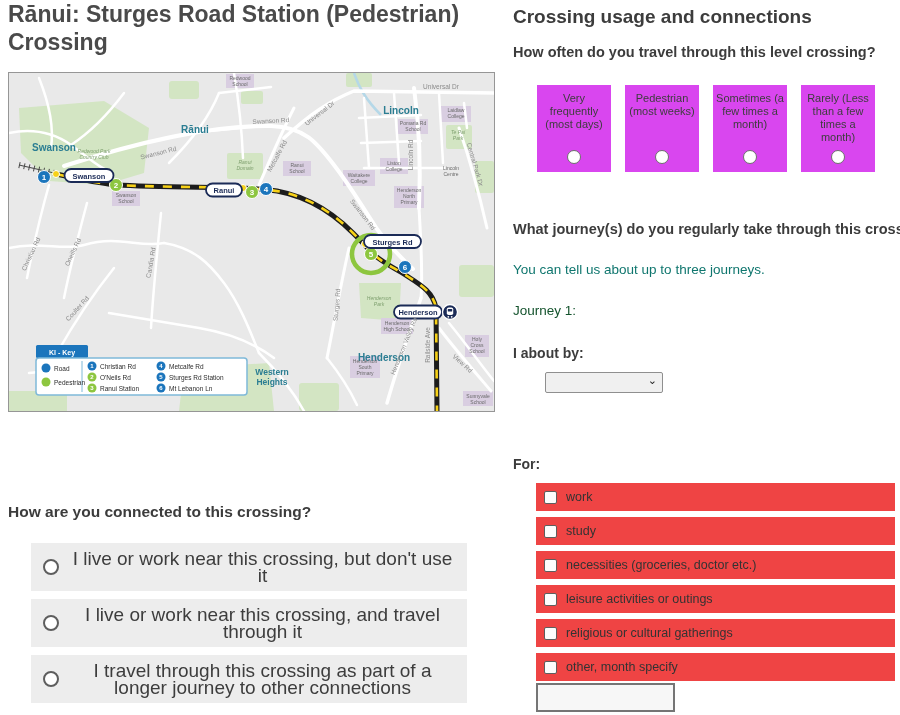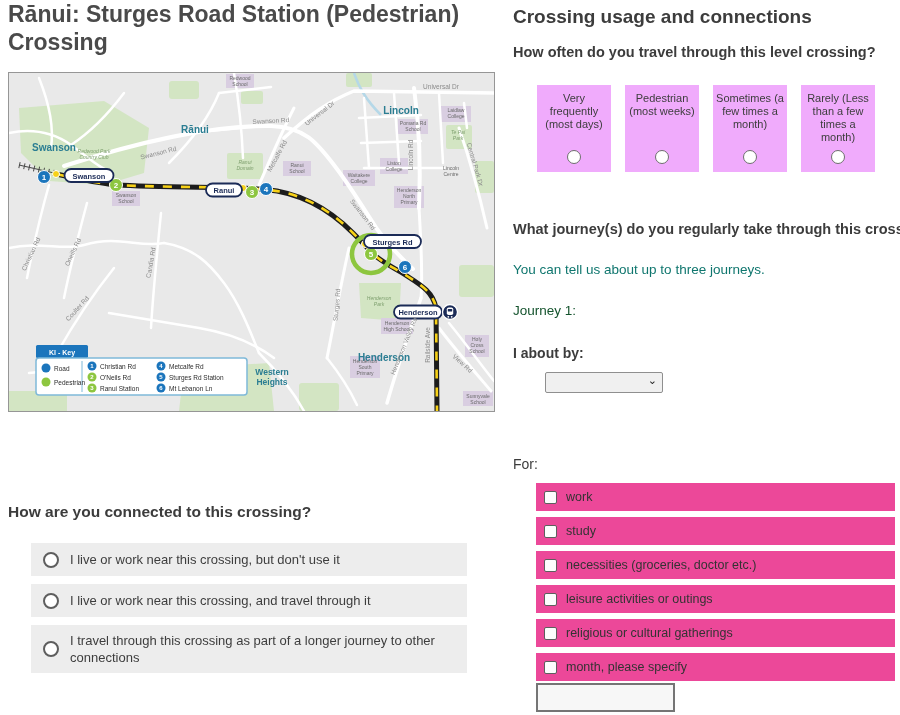--- a/index.html
+++ b/index.html
@@ -5,47 +5,47 @@
   html,body{margin:0;padding:0;}
   body{width:900px;height:715px;position:relative;overflow:hidden;background:#fff;
        font-family:"Liberation Sans",sans-serif;color:#3d3d3d;}
   .abs{position:absolute;}
   #page-title{left:8px;top:0px;width:502px;font-size:23px;line-height:28px;
               font-weight:bold;color:#4a4a4a;margin:0;}
   #map-wrap{left:8px;top:72px;width:485px;height:338px;border:1px solid #969696;background:#e9e9e9;}
   #section-heading{left:513px;top:6px;font-size:19px;font-weight:bold;color:#3c3c3c;}
   #freq-question{left:513px;top:44px;font-size:14.5px;font-weight:bold;color:#3c3c3c;}
   #freq-options{left:537px;top:85px;display:flex;gap:14px;}
-  .freq-box{width:68px;background:#f0abfc;padding:7px 3px 8px;display:flex;flex-direction:column;
+  .freq-box{width:68px;background:#d946ef;padding:7px 3px 8px;display:flex;flex-direction:column;
             align-items:center;justify-content:space-between;min-height:62px;
             font-size:11px;line-height:13px;text-align:center;color:#3d3d3d;}
   .radio{width:14px;height:14px;border:1.5px solid #6e6e6e;border-radius:50%;background:#fff;box-sizing:border-box;margin-top:6px;}
   #journey-question{left:513px;top:221px;font-size:14.5px;font-weight:bold;white-space:nowrap;color:#3c3c3c;}
   #journey-hint{left:513px;top:262px;font-size:13.5px;color:#0f766e;}
   #journey-label{left:513px;top:303px;font-size:13.5px;color:#14532d;}
   #travel-by-label{left:513px;top:345px;font-size:14px;font-weight:bold;color:#3c3c3c;}
   #travel-select-wrap{left:545px;top:372px;width:118px;height:21px;}
   #travel-select{width:100%;height:100%;-webkit-appearance:none;appearance:none;
                  border:1px solid #8f8f8f;background:#f0f0f0;border-radius:2px;font-size:12px;}
   .chevron{position:absolute;right:6px;top:2px;font-size:11px;color:#222;pointer-events:none;}
-  #for-label{left:513px;top:456px;font-size:14px;font-weight:normal;color:#3c3c3c;}
+  #for-label{left:513px;top:456px;font-size:14px;font-weight:bold;color:#3c3c3c;}
   #purpose-list{left:536px;top:483px;width:359px;}
-  .p-row{height:28px;background:#ec4899;margin-bottom:6px;display:flex;align-items:center;
+  .p-row{height:28px;background:#ef4444;margin-bottom:6px;display:flex;align-items:center;
          padding:0 8px;box-sizing:border-box;}
   .checkbox{width:13px;height:13px;border:1.5px solid #5e5e5e;background:#fdfdfd;border-radius:2px;
             flex:none;box-sizing:border-box;}
   .p-lbl{margin-left:9px;font-size:12.5px;color:#333;}
   #other-input{left:536px;top:683px;width:131px;height:23px;border:2px solid #757575;background:#f7f7f7;}
   #conn-question{left:8px;top:503px;font-size:15.5px;font-weight:bold;color:#3c3c3c;}
   #conn-options{left:31px;top:543px;width:436px;}
   .c-row{background:#ededed;margin-bottom:8px;display:flex;align-items:center;
          padding:2px 12px;box-sizing:border-box;min-height:33px;}
   .c-radio{width:16px;height:16px;border:2px solid #5e5e5e;border-radius:50%;background:#fff;
            flex:none;margin-right:11px;box-sizing:border-box;}
-  .c-lbl{font-size:13px;color:#3d3d3d;line-height:17px;padding:5px 0;}
+  .c-lbl{font-size:19px;color:#3d3d3d;line-height:17px;padding:5px 0;text-align:center;}
   
   .t-area{font-size:10px;font-weight:bold;fill:#2a7d92;}
   .t-area-sm{font-size:8.5px;font-weight:bold;fill:#2a7d92;}
   .t-road{font-size:6.5px;fill:#8b8b8b;}
   .t-school{font-size:5px;fill:#6a6a6a;}
   .t-park{font-size:5px;fill:#7fa06f;font-style:italic;}
   .t-station{font-size:7.5px;font-weight:bold;fill:#1b2b57;}
   .t-marker{font-size:8px;font-weight:bold;fill:#fff;}
   .t-key{font-size:6.5px;fill:#2b2b2b;}
   .t-key-num{font-size:6px;font-weight:bold;fill:#fff;}
@@ -331,21 +331,21 @@
   <div class="p-row">
     <span class="checkbox"></span>
     <span class="p-lbl">leisure activities or outings</span>
   </div>
   <div class="p-row">
     <span class="checkbox"></span>
     <span class="p-lbl">religious or cultural gatherings</span>
   </div>
   <div class="p-row">
     <span class="checkbox"></span>
-    <span class="p-lbl">month, please specify</span>
+    <span class="p-lbl">other, month specify</span>
   </div>
 </div>
 
 <input class="abs" id="other-input" type="text" style="">
 
 <div class="abs" id="conn-question">How are you connected to this crossing?</div>
 
 <div class="abs" id="conn-options">
   <div class="c-row">
     <span class="c-radio"></span>

